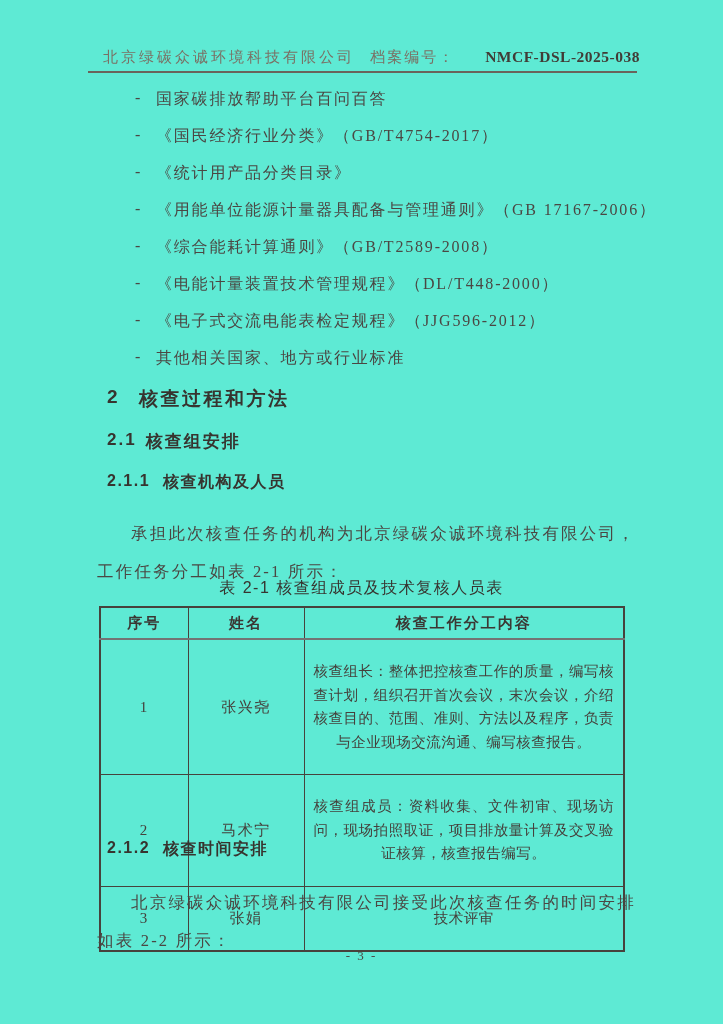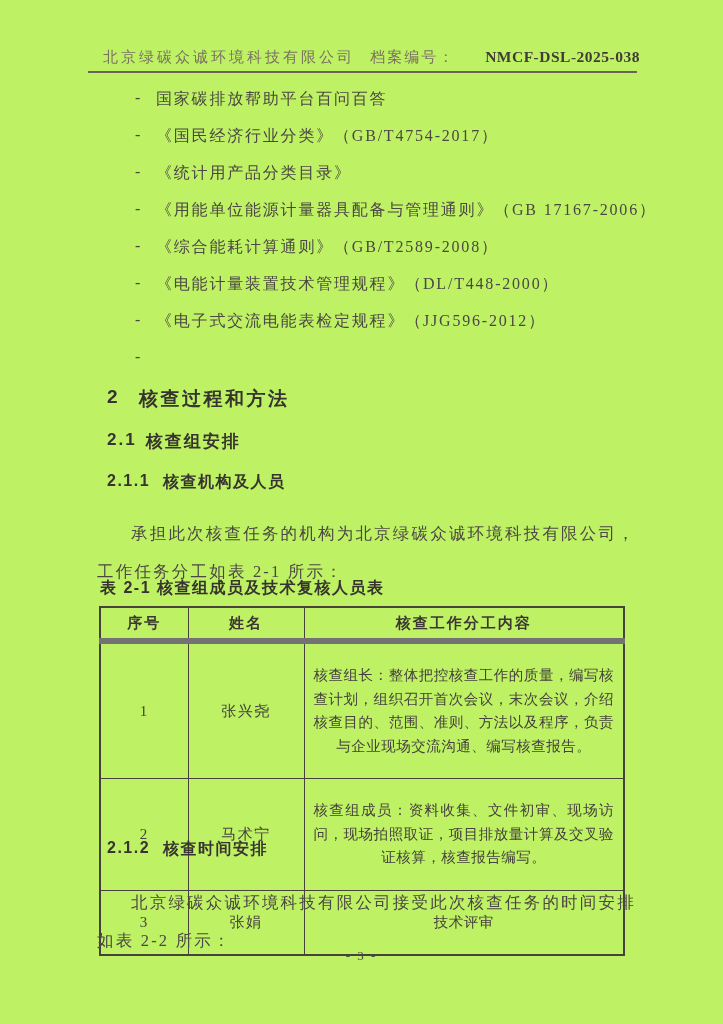--- a/index.html
+++ b/index.html
@@ -1,17 +1,17 @@
 <!DOCTYPE html>
 <html><head>
 <meta charset="utf-8">
 <style>
   html,body{margin:0;padding:0;background:#ffffff;}
   .page{
-    position:relative;width:723px;height:1024px;background:#bef264;
+    position:relative;width:723px;height:1024px;background:#5eead4;
     font-family:"Liberation Serif","DejaVu Serif",serif;color:#4a4642;overflow:hidden;
   }
   
   .hdr-company{
     position:absolute;left:103px;top:48px;font-size:15px;letter-spacing:3px;
     color:#7a7064;white-space:nowrap;
   }
   .hdr-right{
     position:absolute;right:83px;top:48px;display:flex;gap:30px;align-items:baseline;white-space:nowrap;
   }
@@ -31,32 +31,32 @@
   .h3a{left:107px;top:472px;font-size:16px;gap:13px;letter-spacing:1.5px;}
   .h3b{left:107px;top:839px;font-size:16px;gap:13px;letter-spacing:1.5px;justify-content:flex-end;}
   
   .para{position:absolute;left:97px;width:530px;font-size:16.5px;letter-spacing:2.2px;color:#4b4743;}
   .para1{top:503px;}
   .para2{top:872px;}
   .para-line{height:38px;white-space:nowrap;}
   .indent{padding-left:34px;margin-top:20px;}
   
   .tbl-caption{
-    position:absolute;left:100px;top:578px;width:523px;
-    font-weight:bold;font-size:16px;letter-spacing:1.5px;color:#37342f;
+    position:absolute;left:100px;top:578px;width:523px;text-align:center;
+    font-weight:normal;font-size:16px;letter-spacing:1.5px;color:#37342f;
     font-family:"Liberation Sans","DejaVu Sans",sans-serif;white-space:nowrap;
   }
   .member-table{
     position:absolute;left:99px;top:606px;width:524px;border-collapse:collapse;
     border:2px solid #47423c;table-layout:fixed;color:#45413c;
   }
   .member-table th,.member-table td{border:1px solid #47423c;}
   .member-table th{
     height:28px;font-size:15px;font-weight:bold;letter-spacing:2px;color:#3b3733;
-    border-bottom:6px solid #737373;
+    border-bottom:2px solid #737373;
   }
   .col-no{width:88px;}
   .col-name{width:116px;}
   .col-duty{width:320px;}
   .cell-no,.cell-name{text-align:center;vertical-align:middle;font-size:15px;letter-spacing:1.5px;}
   .cell-duty{
     font-size:14.5px;line-height:23.5px;padding:20px 9px;vertical-align:middle;
     text-align:justify;text-align-last:center;letter-spacing:.5px;
   }
   .row1{height:94px;}
@@ -104,20 +104,21 @@
     <div class="ref-item">
       <span class="ref-marker">-</span>
       <span>《电能计量装置技术管理规程》（DL/T448-2000）</span>
     </div>
     <div class="ref-item">
       <span class="ref-marker">-</span>
       <span>《电子式交流电能表检定规程》（JJG596-2012）</span>
     </div>
     <div class="ref-item">
       <span class="ref-marker">-</span>
+      <span>其他相关国家、地方或行业标准</span>
     </div>
   </div>
 
   <div class="sec-h h1">
     <span>2</span>
     <span>核查过程和方法</span>
   </div>
   <div class="sec-h h2">
     <span>2.1</span>
     <span>核查组安排</span>

